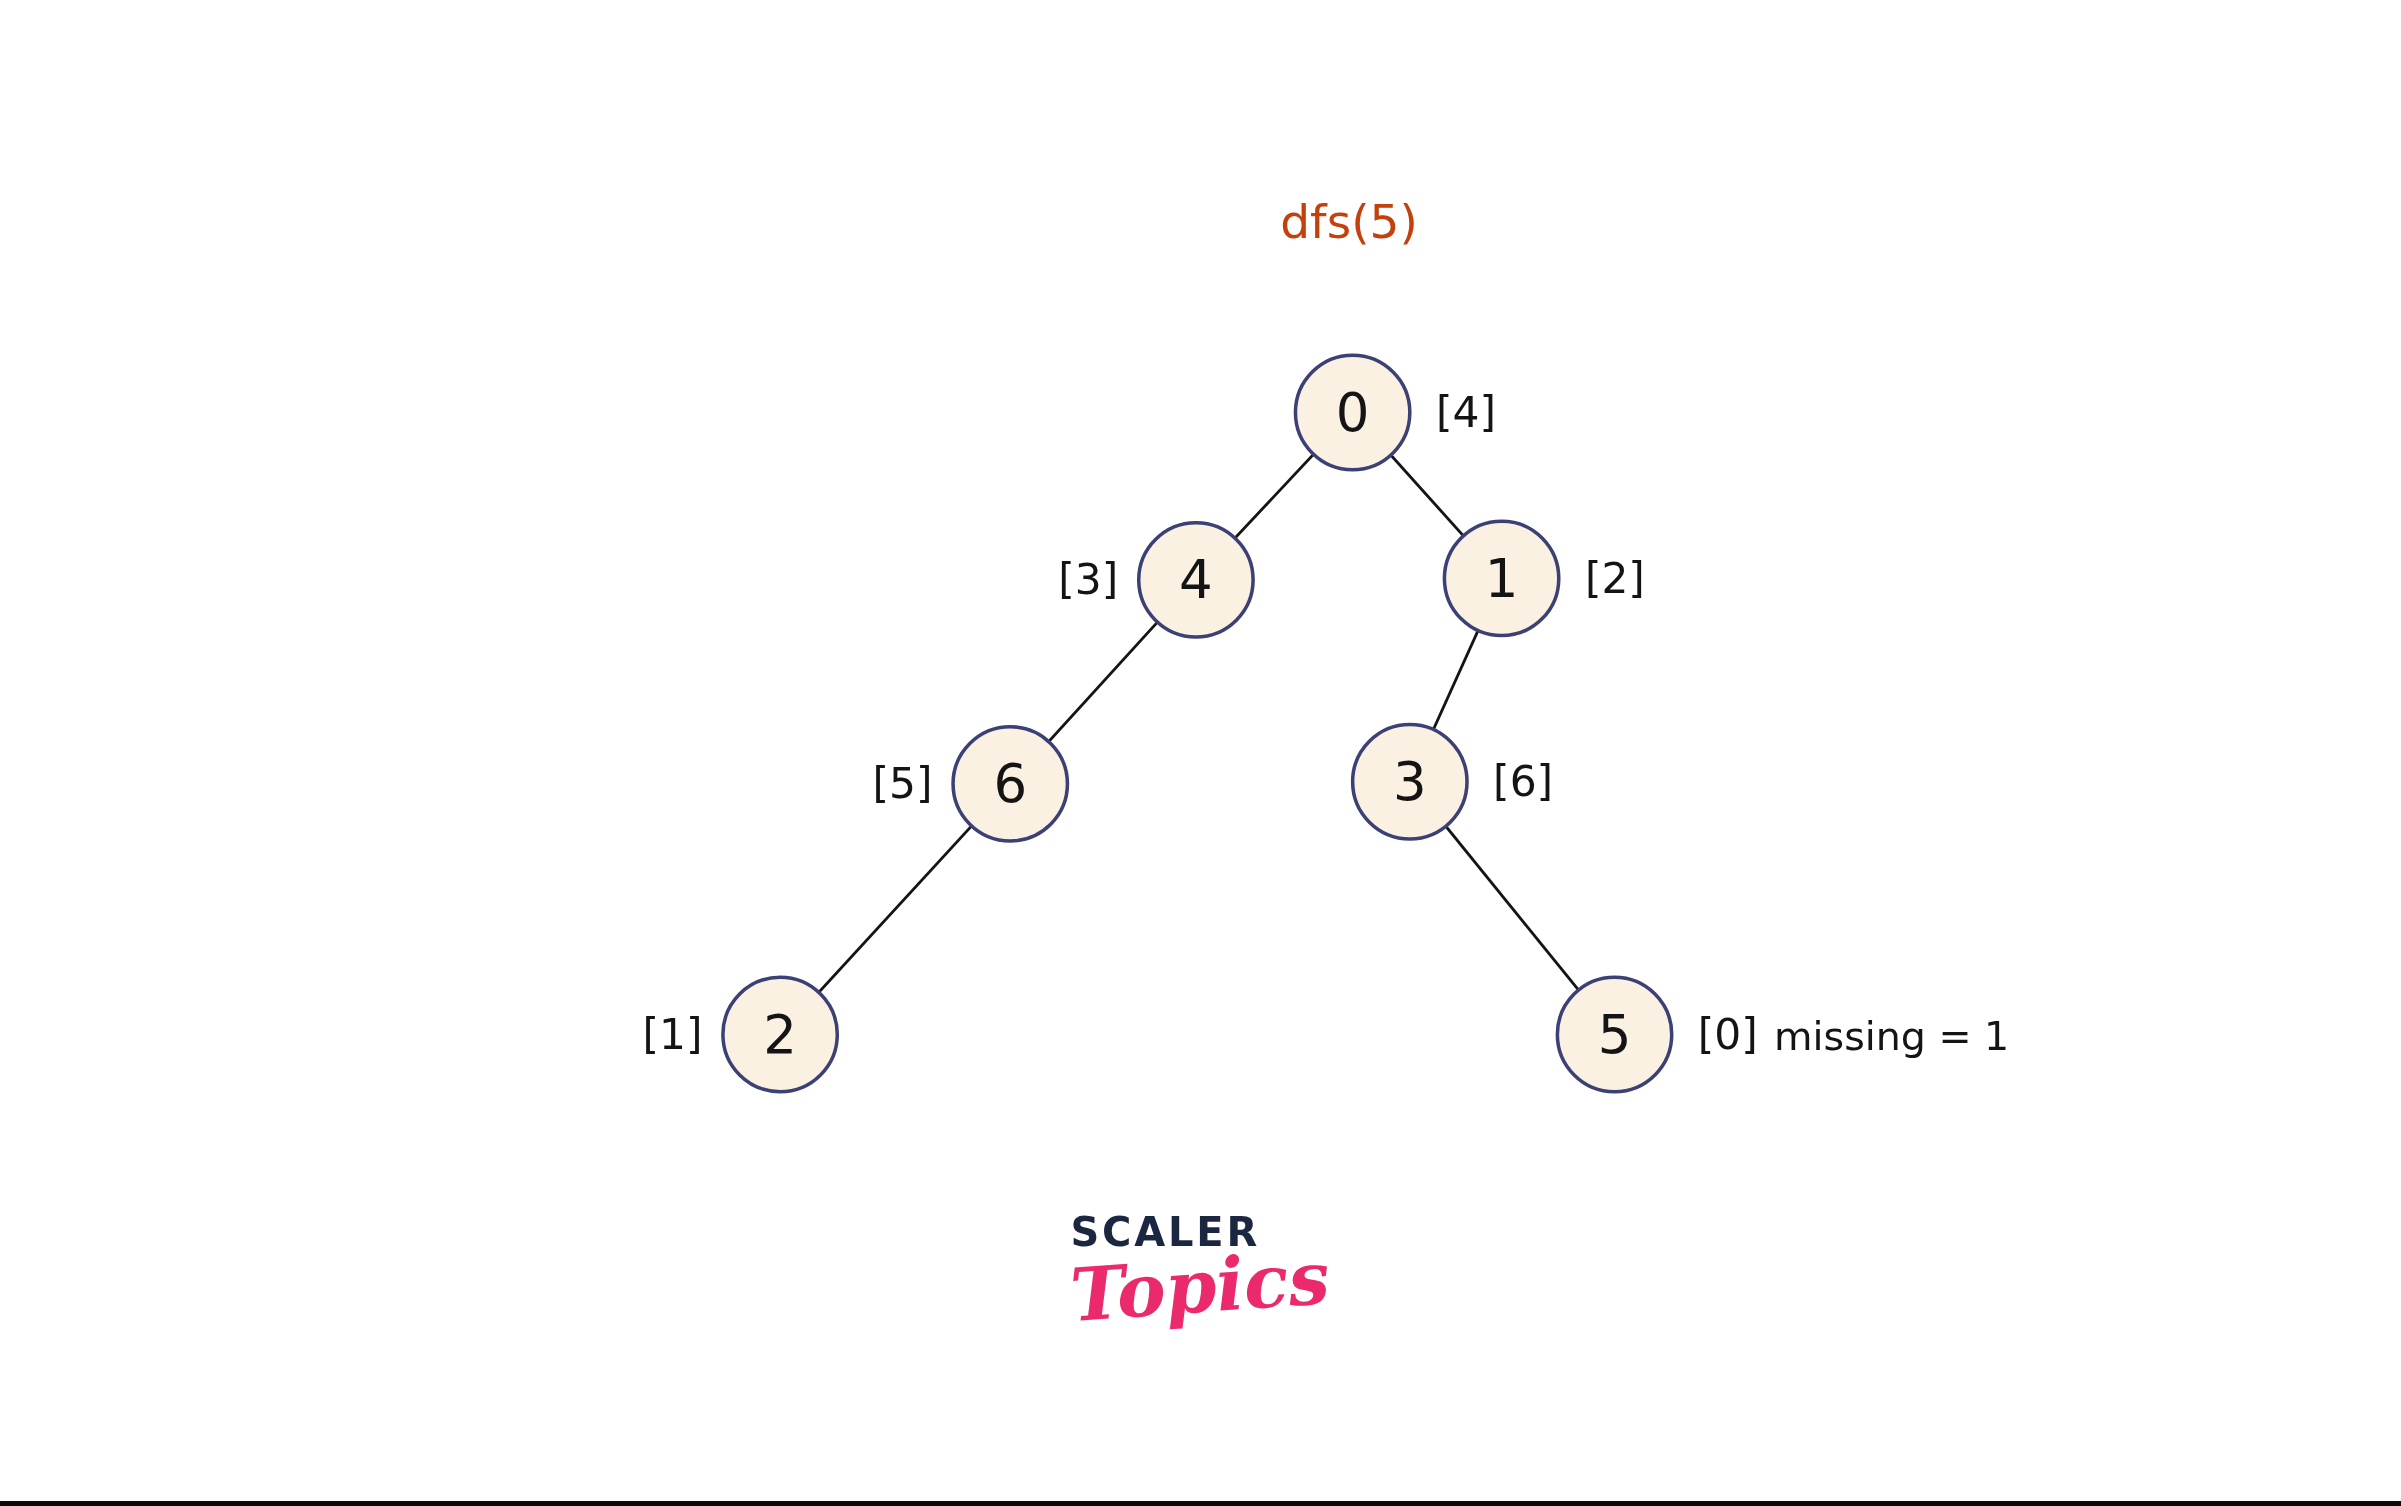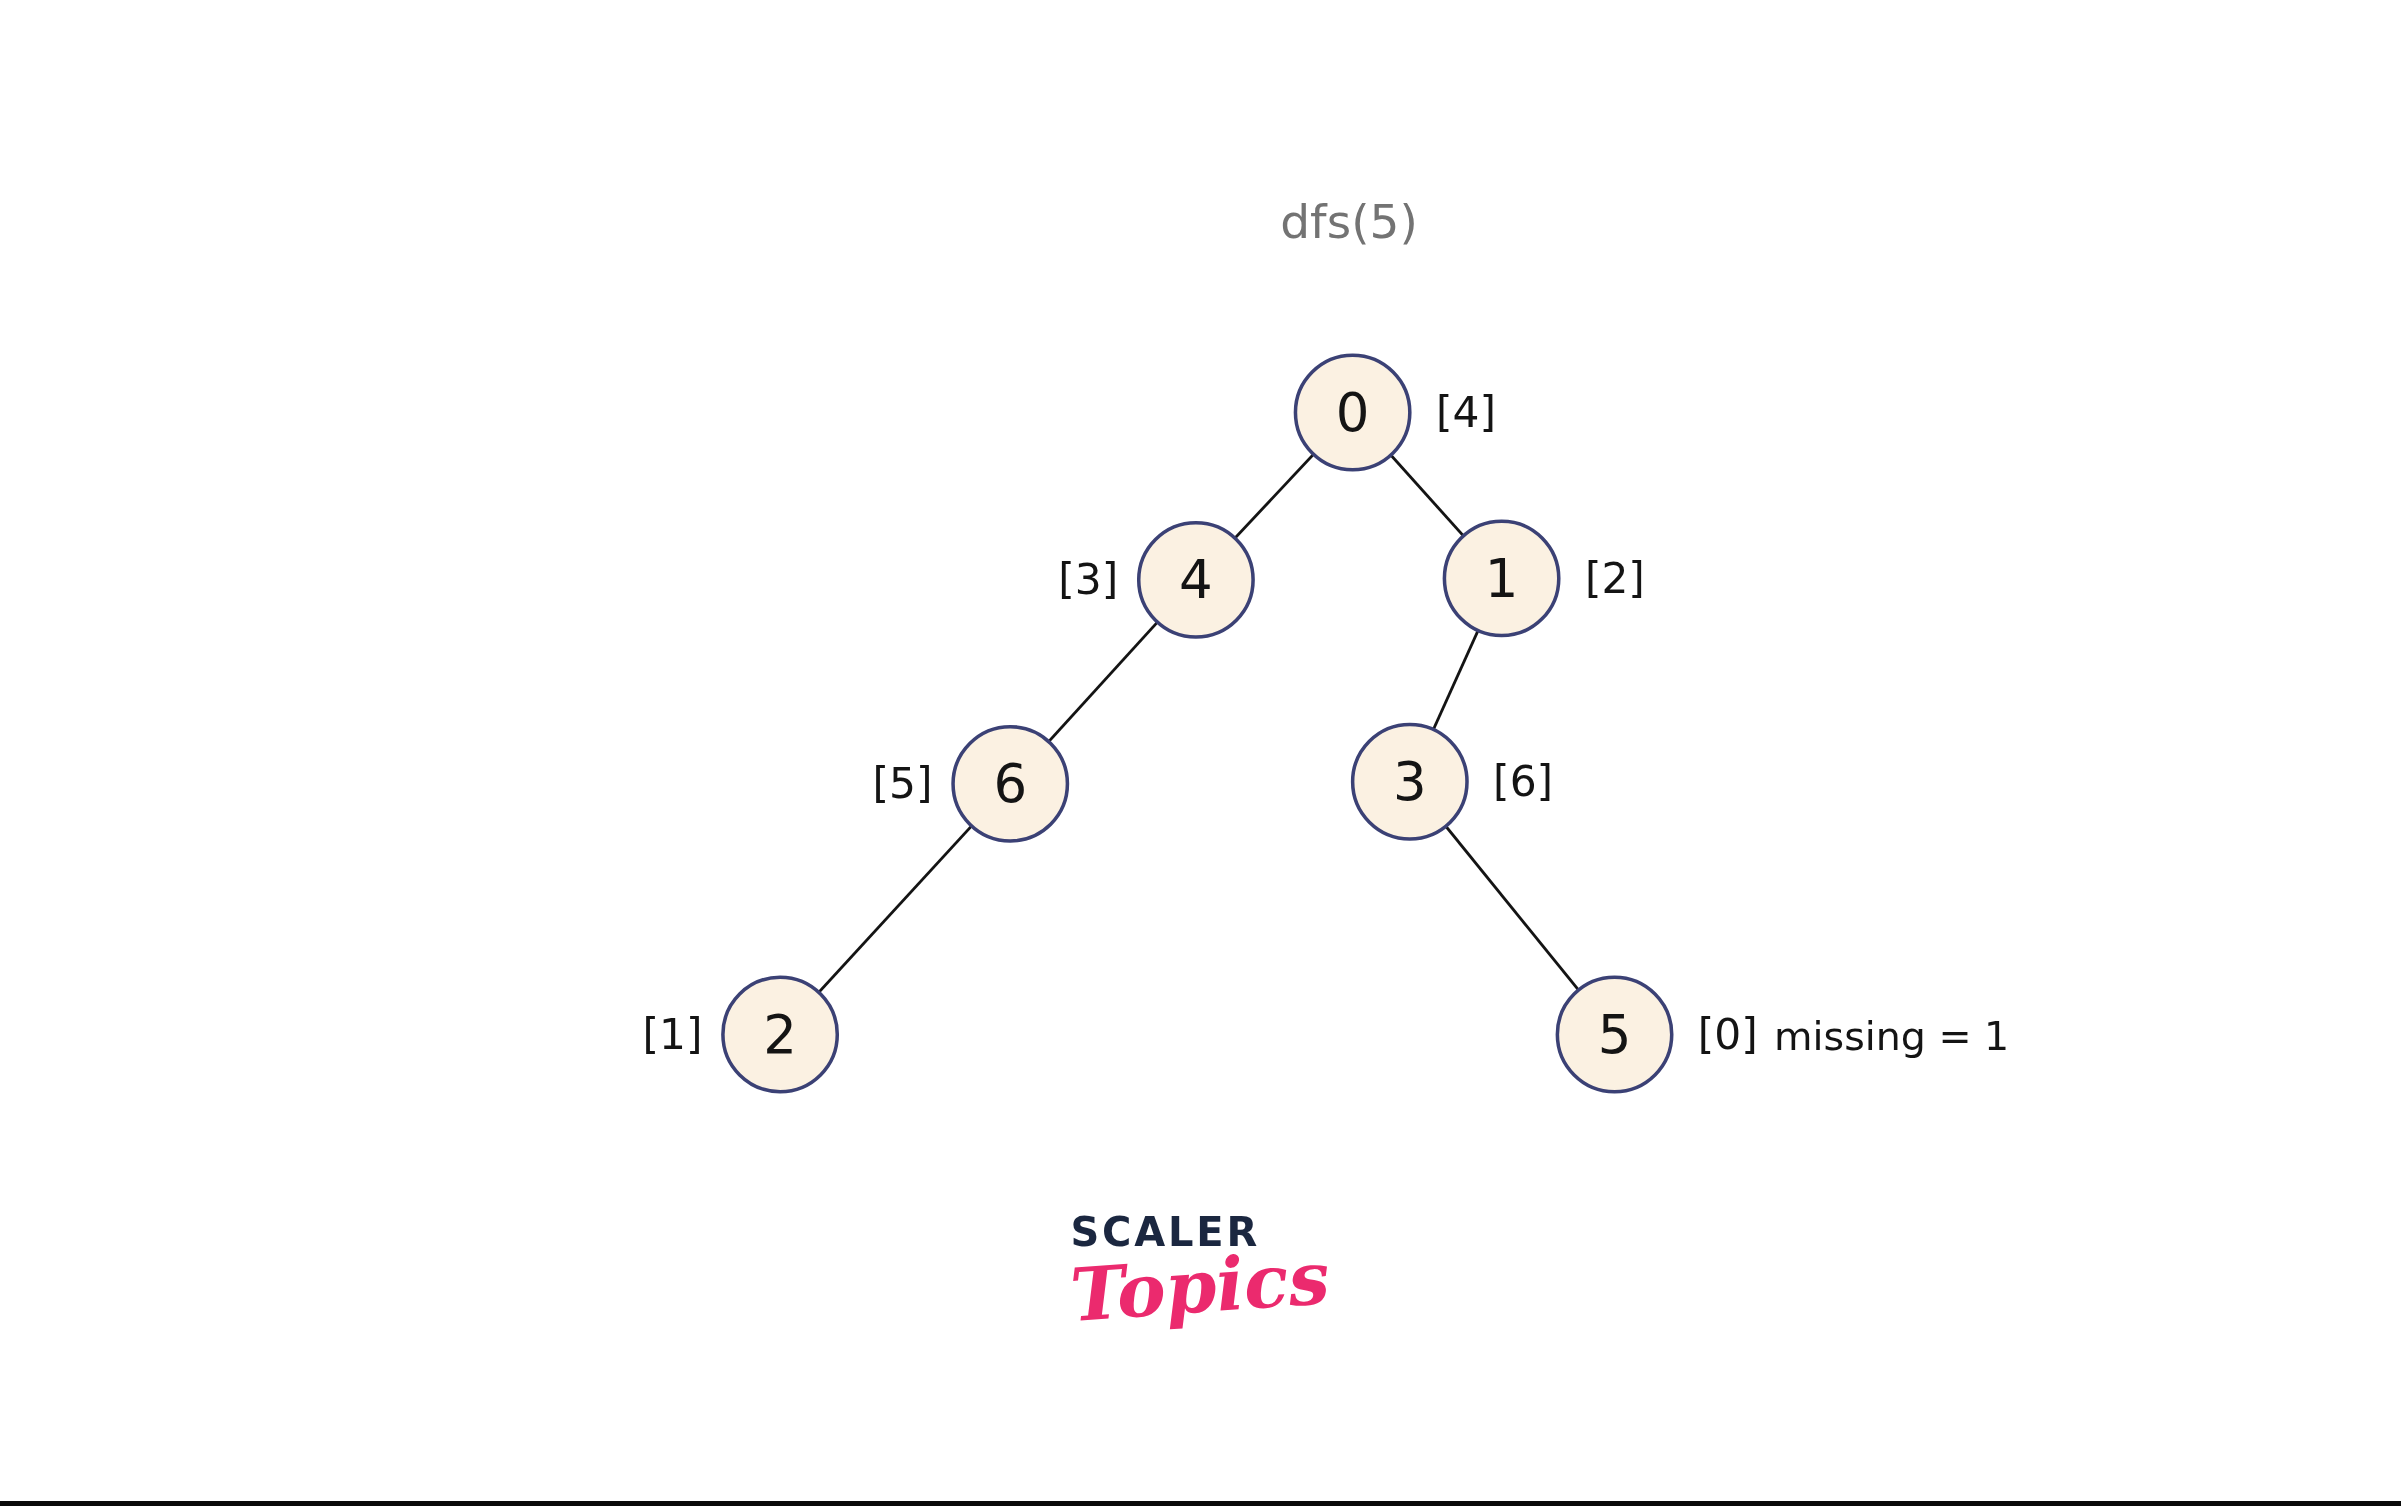--- a/index.html
+++ b/index.html
@@ -76,21 +76,21 @@
     right: 0;
     bottom: 0;
     height: 5.6px;
   }
 </style>
 </head>
 <body style="background: rgb(255, 255, 255);">
 
 <div class="canvas">
 
-  <div class="diagram-title" style="color: #737373;">dfs(5)</div>
+  <div class="diagram-title" style="color: #c2410c;">dfs(5)</div>
 
   <svg class="tree" viewBox="0 0 3401 2134" xmlns="http://www.w3.org/2000/svg">
       <line x1="1916" y1="584" x2="1694" y2="821" stroke="#141414" stroke-width="4"></line>
       <line x1="1916" y1="584" x2="2127" y2="819" stroke="#141414" stroke-width="4"></line>
       <line x1="1694" y1="821" x2="1431" y2="1110" stroke="#141414" stroke-width="4"></line>
       <line x1="2127" y1="819" x2="1997" y2="1107" stroke="#141414" stroke-width="4"></line>
       <line x1="1431" y1="1110" x2="1105" y2="1465" stroke="#141414" stroke-width="4"></line>
       <line x1="1997" y1="1107" x2="2287" y2="1465" stroke="#141414" stroke-width="4"></line>
       <circle cx="1916" cy="584" r="81" fill="#FBF1E2" stroke="#3B4175" stroke-width="5"></circle>
       <text x="1916" y="584" text-anchor="middle" dominant-baseline="central" class="node-label">0</text>

